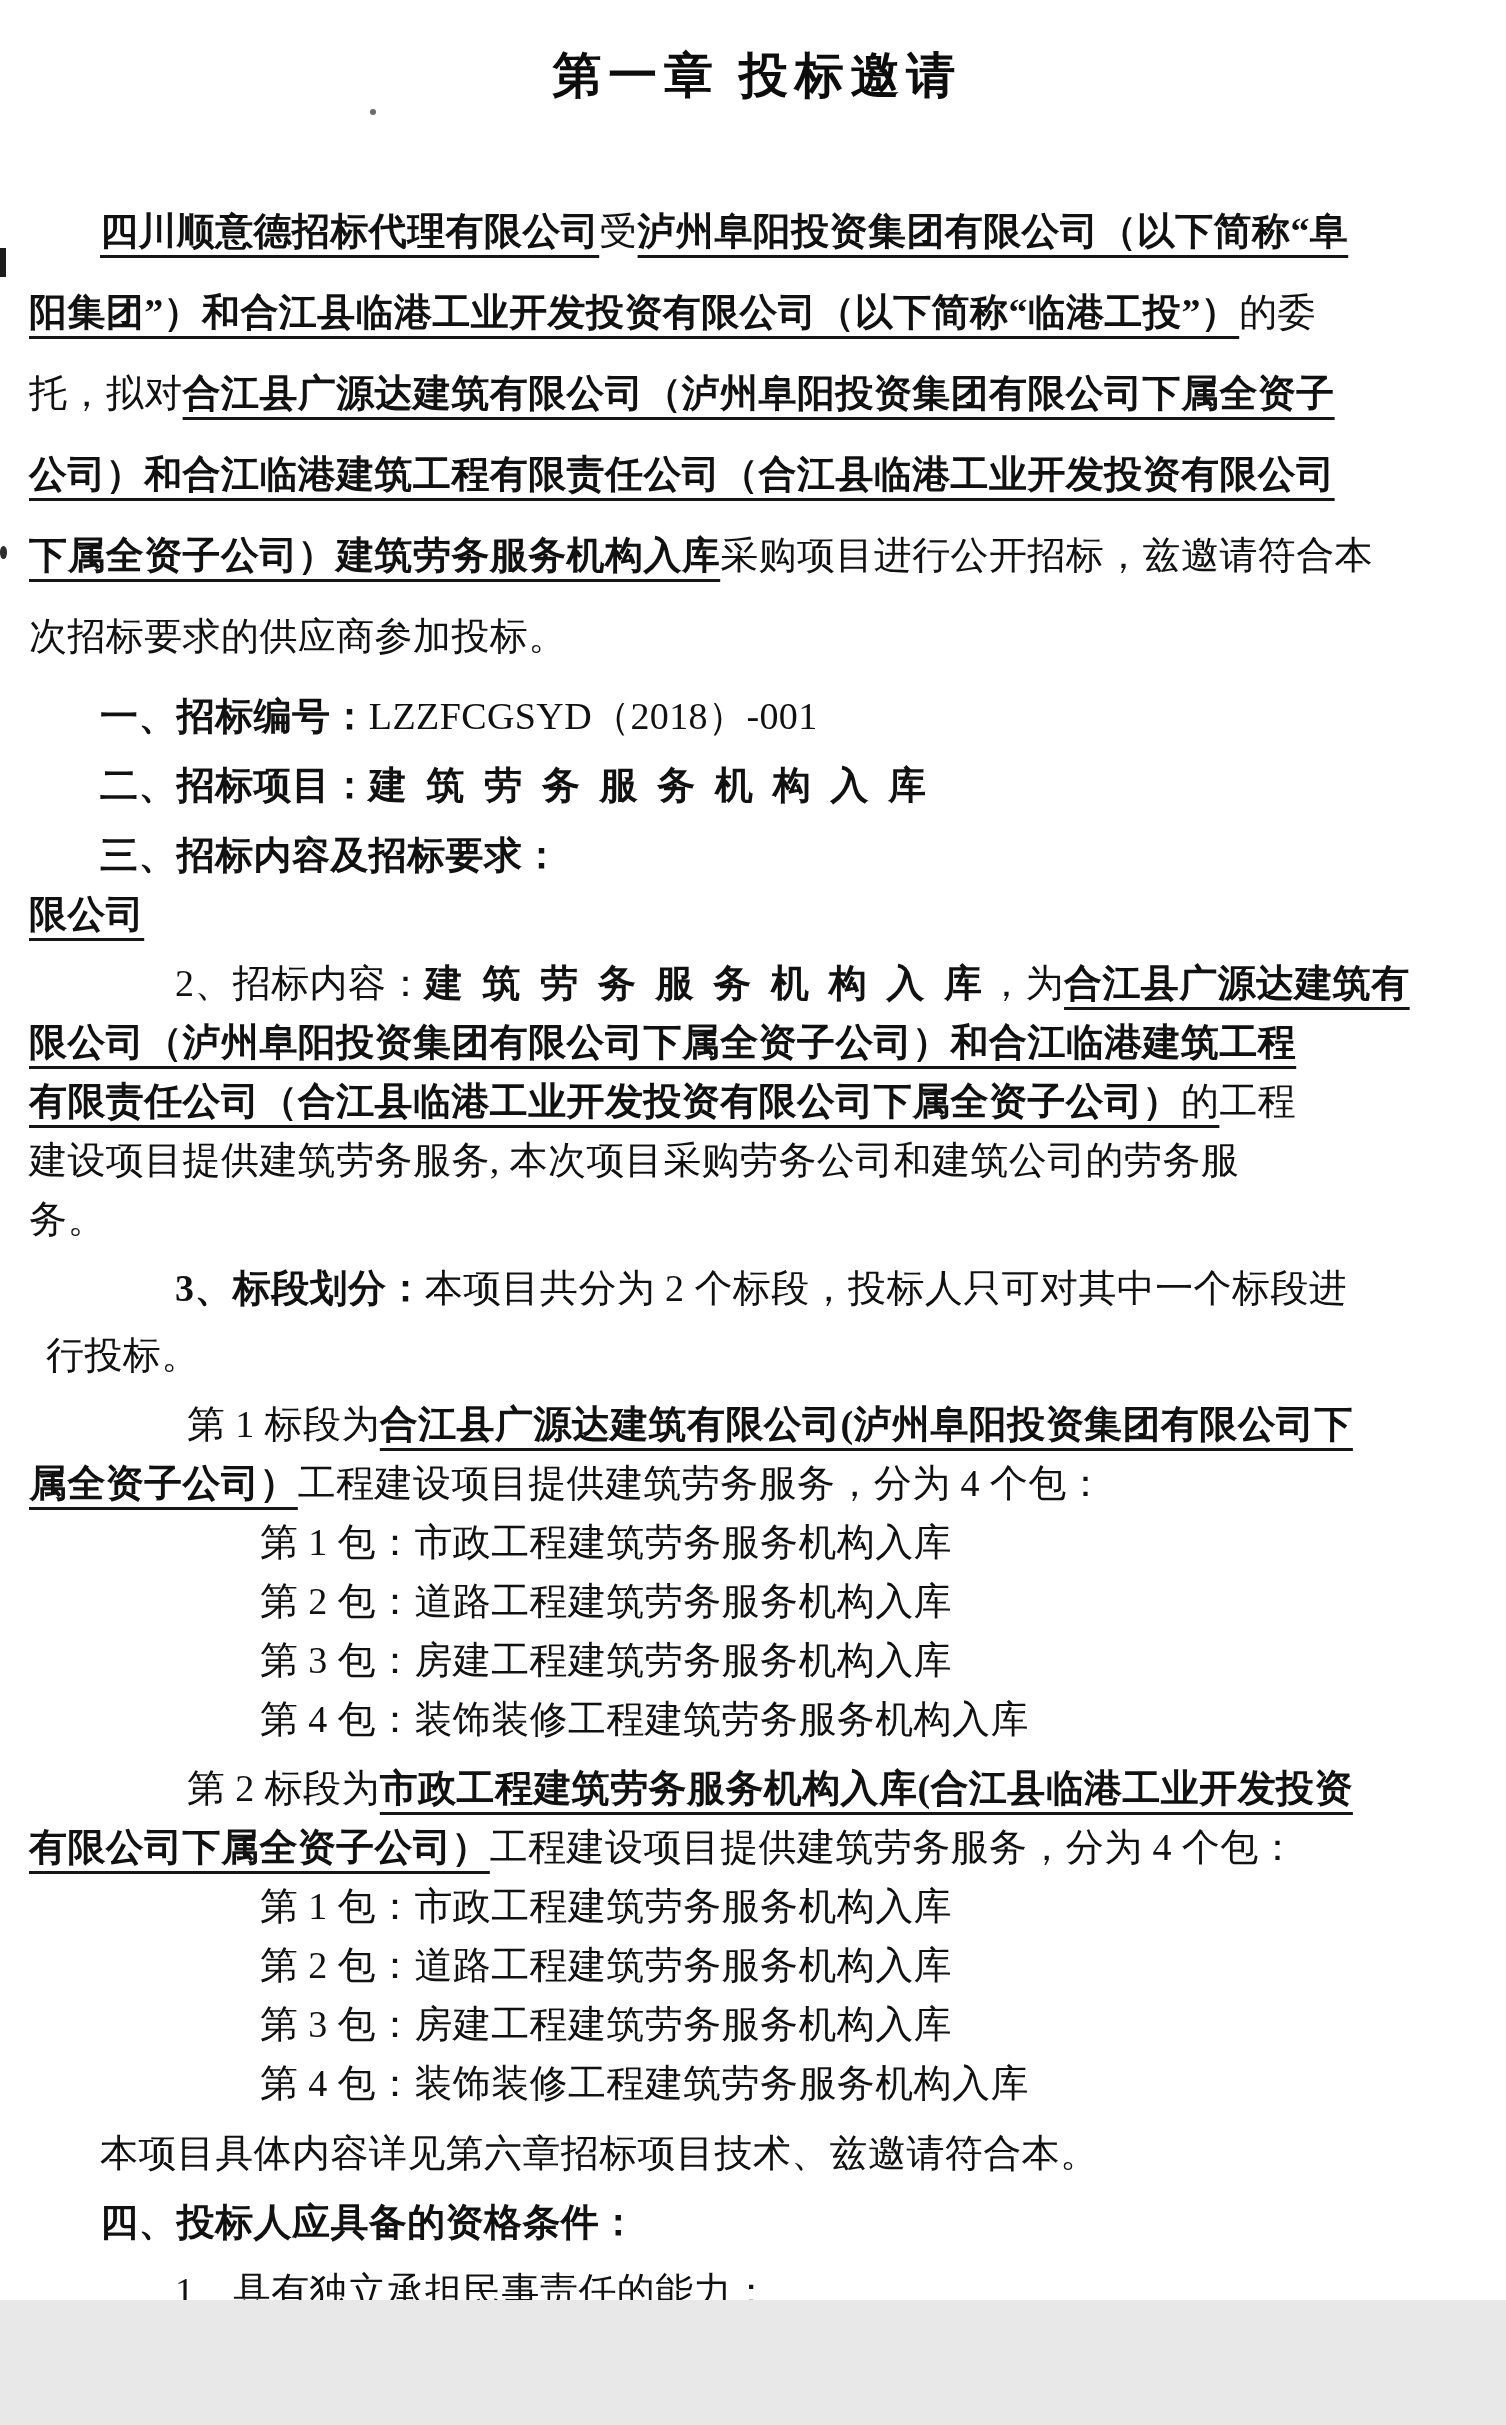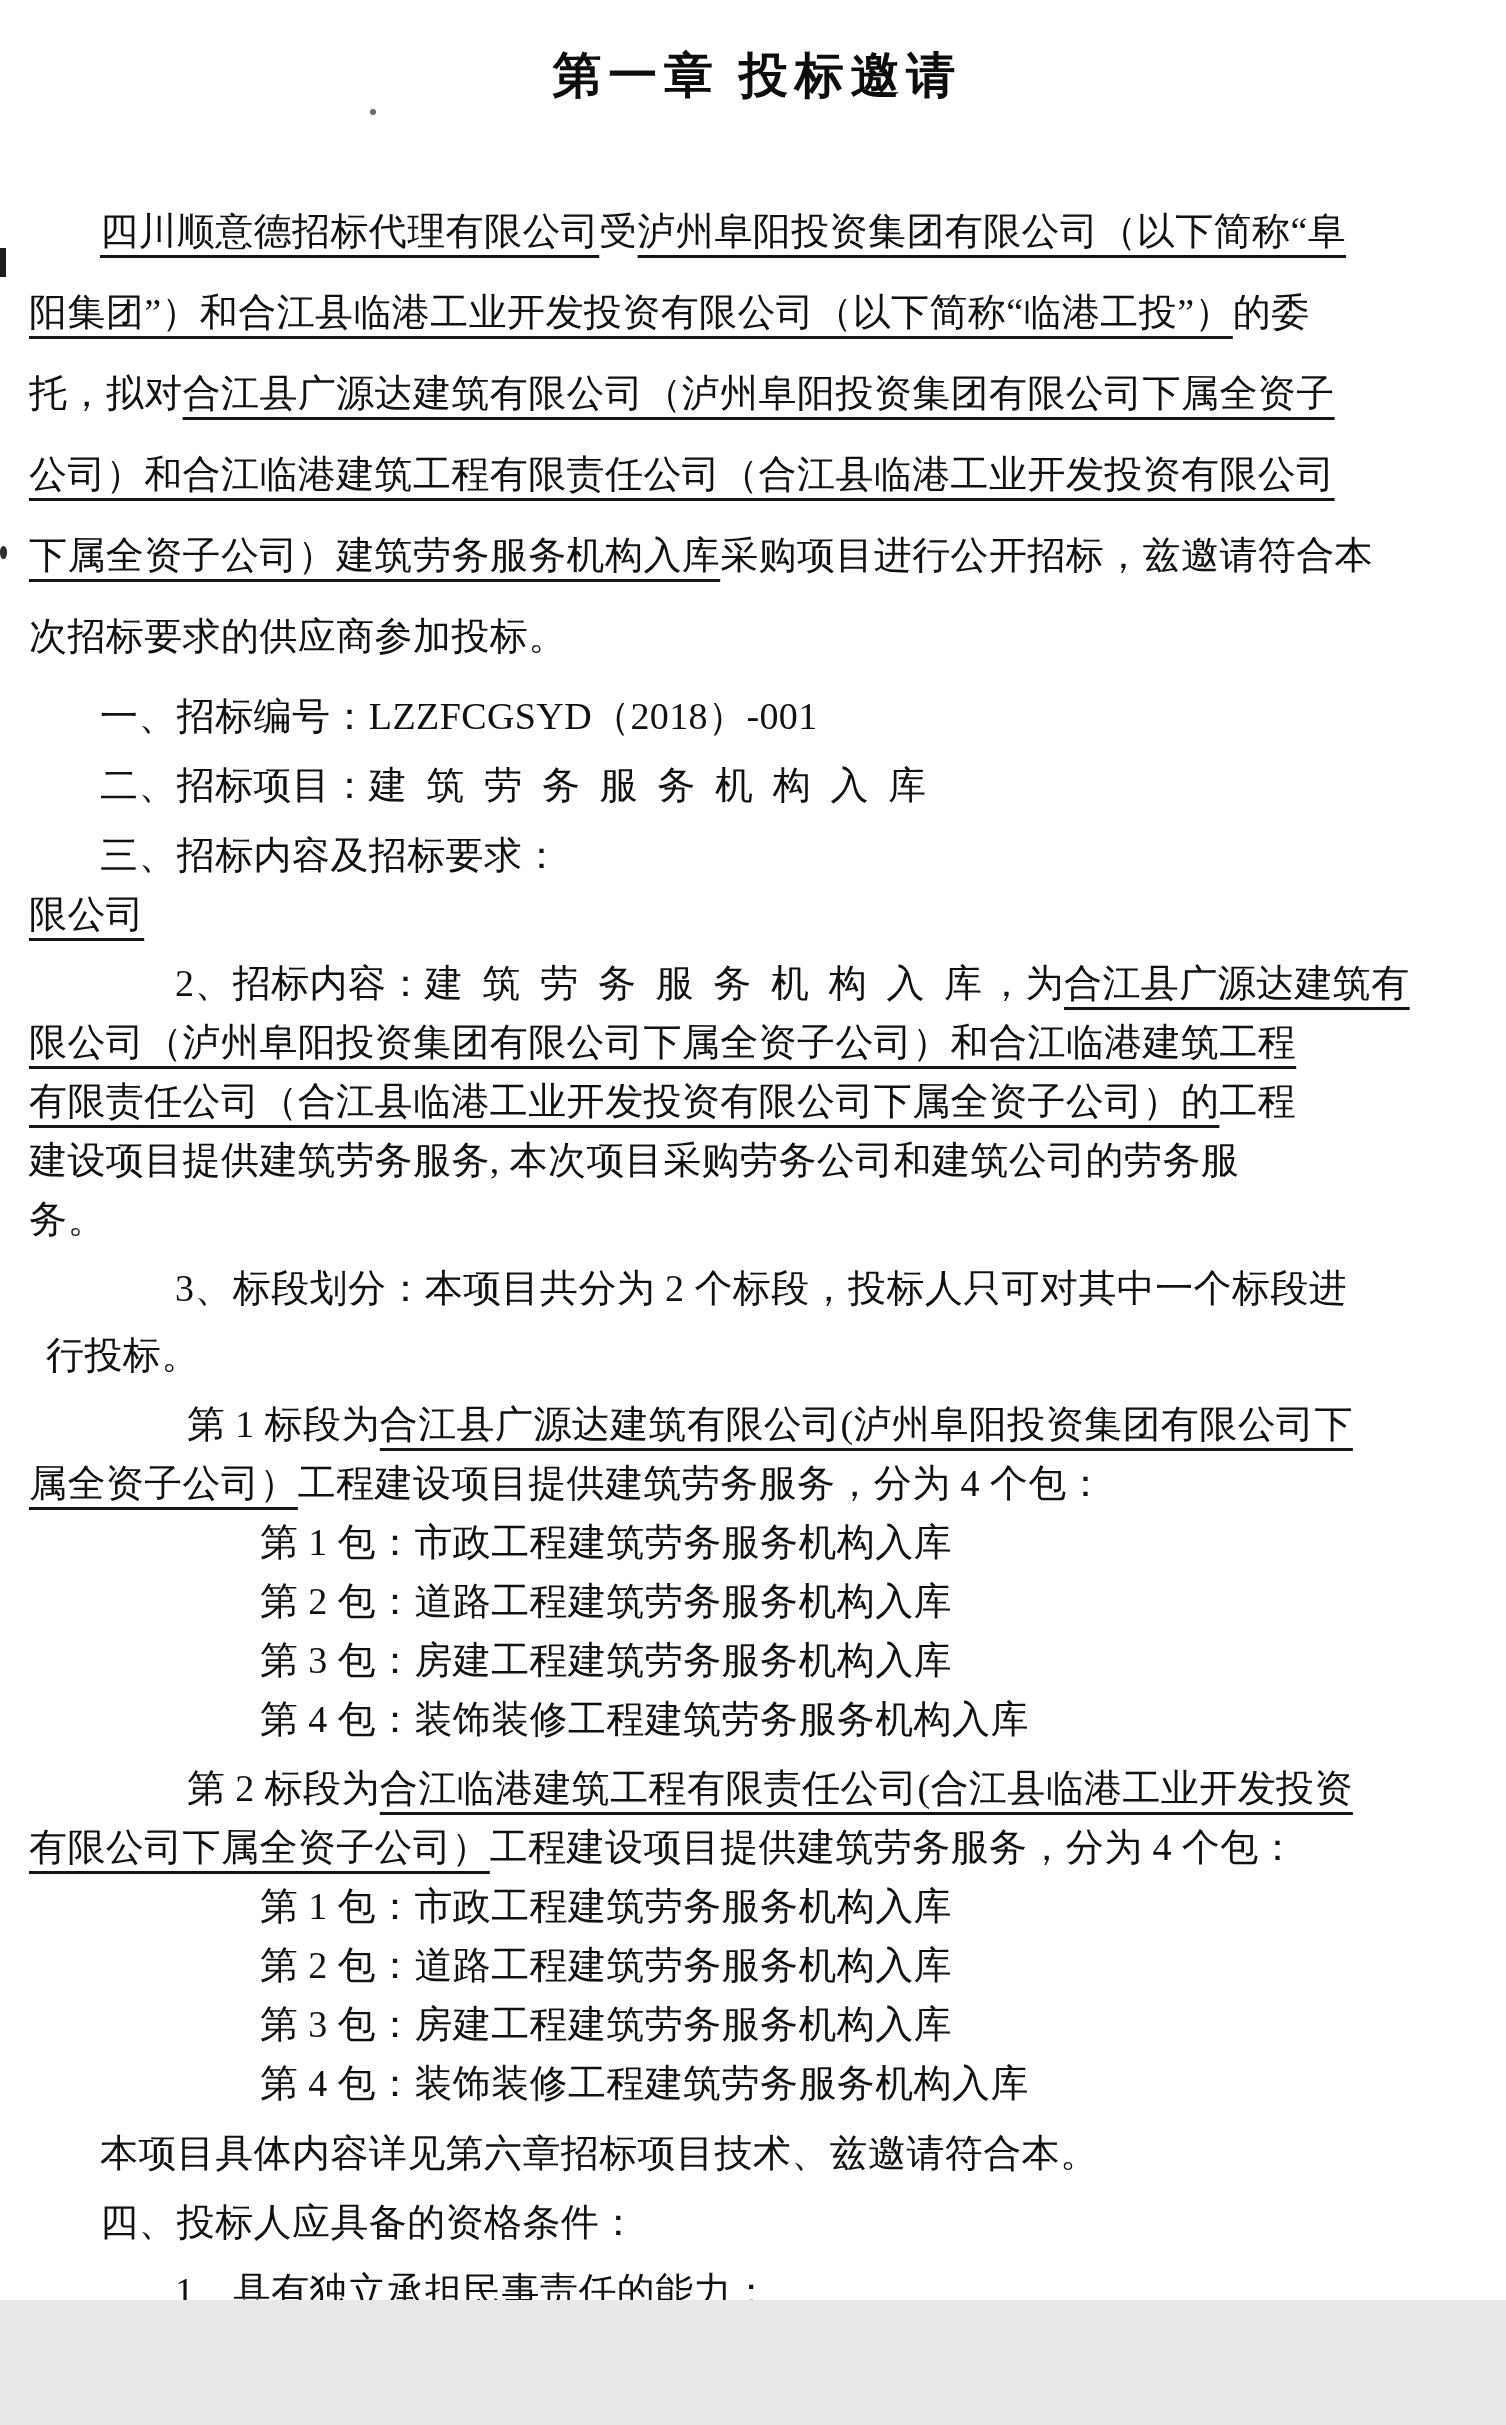--- a/index.html
+++ b/index.html
@@ -31,21 +31,21 @@
   .line.para-line{line-height:81px;}
   .line.new-item{margin-top:10.2px;}
   .ind-p{padding-left:71px;}
   .ind-h{padding-left:71px;}
   .ind-sub{padding-left:146px;}
   .ind-seg{padding-left:158px;}
   .ind-pkg{padding-left:231px;}
   .ind-cont{padding-left:0;}
   .ind-cont2{padding-left:17px;margin-top:8px;}
   .run{color:#111111;}
-  .run.rb{font-weight:400;margin-top:8px;}
+  .run.rb{font-weight:700;margin-top:8px;}
   .run.ru{
     text-decoration:underline;
     text-decoration-thickness:3.4px;
     text-underline-offset:11px;
     text-decoration-color:#161616;
   }
   .run.rs{letter-spacing:5.1px;}
   
   .speck{position:absolute;background:#1c1c1c;}
   .speck-a{left:0;top:248px;width:6px;height:29px;}
@@ -81,21 +81,21 @@
         <div class="line ind-cont"><span class="run">建设项目提供建筑劳务服务, 本次项目采购劳务公司和建筑公司的劳务服</span></div>
         <div class="line ind-cont"><span class="run">务。</span></div>
         <div class="line ind-sub new-item"><span class="run rb">3、标段划分：</span><span class="run">本项目共分为 2 个标段，投标人只可对其中一个标段进</span></div>
         <div class="line ind-cont2"><span class="run">行投标。</span></div>
         <div class="line ind-seg new-item"><span class="run">第 1 标段为</span><span class="run rb ru">合江县广源达建筑有限公司(泸州阜阳投资集团有限公司下</span></div>
         <div class="line ind-cont"><span class="run rb ru">属全资子公司）</span><span class="run">工程建设项目提供建筑劳务服务，分为 4 个包：</span></div>
         <div class="line ind-pkg"><span class="run">第 1 包：市政工程建筑劳务服务机构入库</span></div>
         <div class="line ind-pkg"><span class="run">第 2 包：道路工程建筑劳务服务机构入库</span></div>
         <div class="line ind-pkg"><span class="run">第 3 包：房建工程建筑劳务服务机构入库</span></div>
         <div class="line ind-pkg"><span class="run">第 4 包：装饰装修工程建筑劳务服务机构入库</span></div>
-        <div class="line ind-seg new-item"><span class="run">第 2 标段为</span><span class="run rb ru">合江临港建筑工程有限责任公司(合江县临港工业开发投资</span></div>
+        <div class="line ind-seg new-item"><span class="run">第 2 标段为</span><span class="run rb ru">市政工程建筑劳务服务机构入库(合江县临港工业开发投资</span></div>
         <div class="line ind-cont"><span class="run rb ru">有限公司下属全资子公司）</span><span class="run">工程建设项目提供建筑劳务服务，分为 4 个包：</span></div>
         <div class="line ind-pkg"><span class="run">第 1 包：市政工程建筑劳务服务机构入库</span></div>
         <div class="line ind-pkg"><span class="run">第 2 包：道路工程建筑劳务服务机构入库</span></div>
         <div class="line ind-pkg"><span class="run">第 3 包：房建工程建筑劳务服务机构入库</span></div>
         <div class="line ind-pkg"><span class="run">第 4 包：装饰装修工程建筑劳务服务机构入库</span></div>
         <div class="line ind-p new-item"><span class="run">本项目具体内容详见第六章招标项目技术、兹邀请符合本。</span></div>
         <div class="line ind-h new-item"><span class="run rb">四、投标人应具备的资格条件：</span></div>
         <div class="line ind-sub new-item"><span class="run">1、具有独立承担民事责任的能力；</span></div>
       </div>
   </div>

